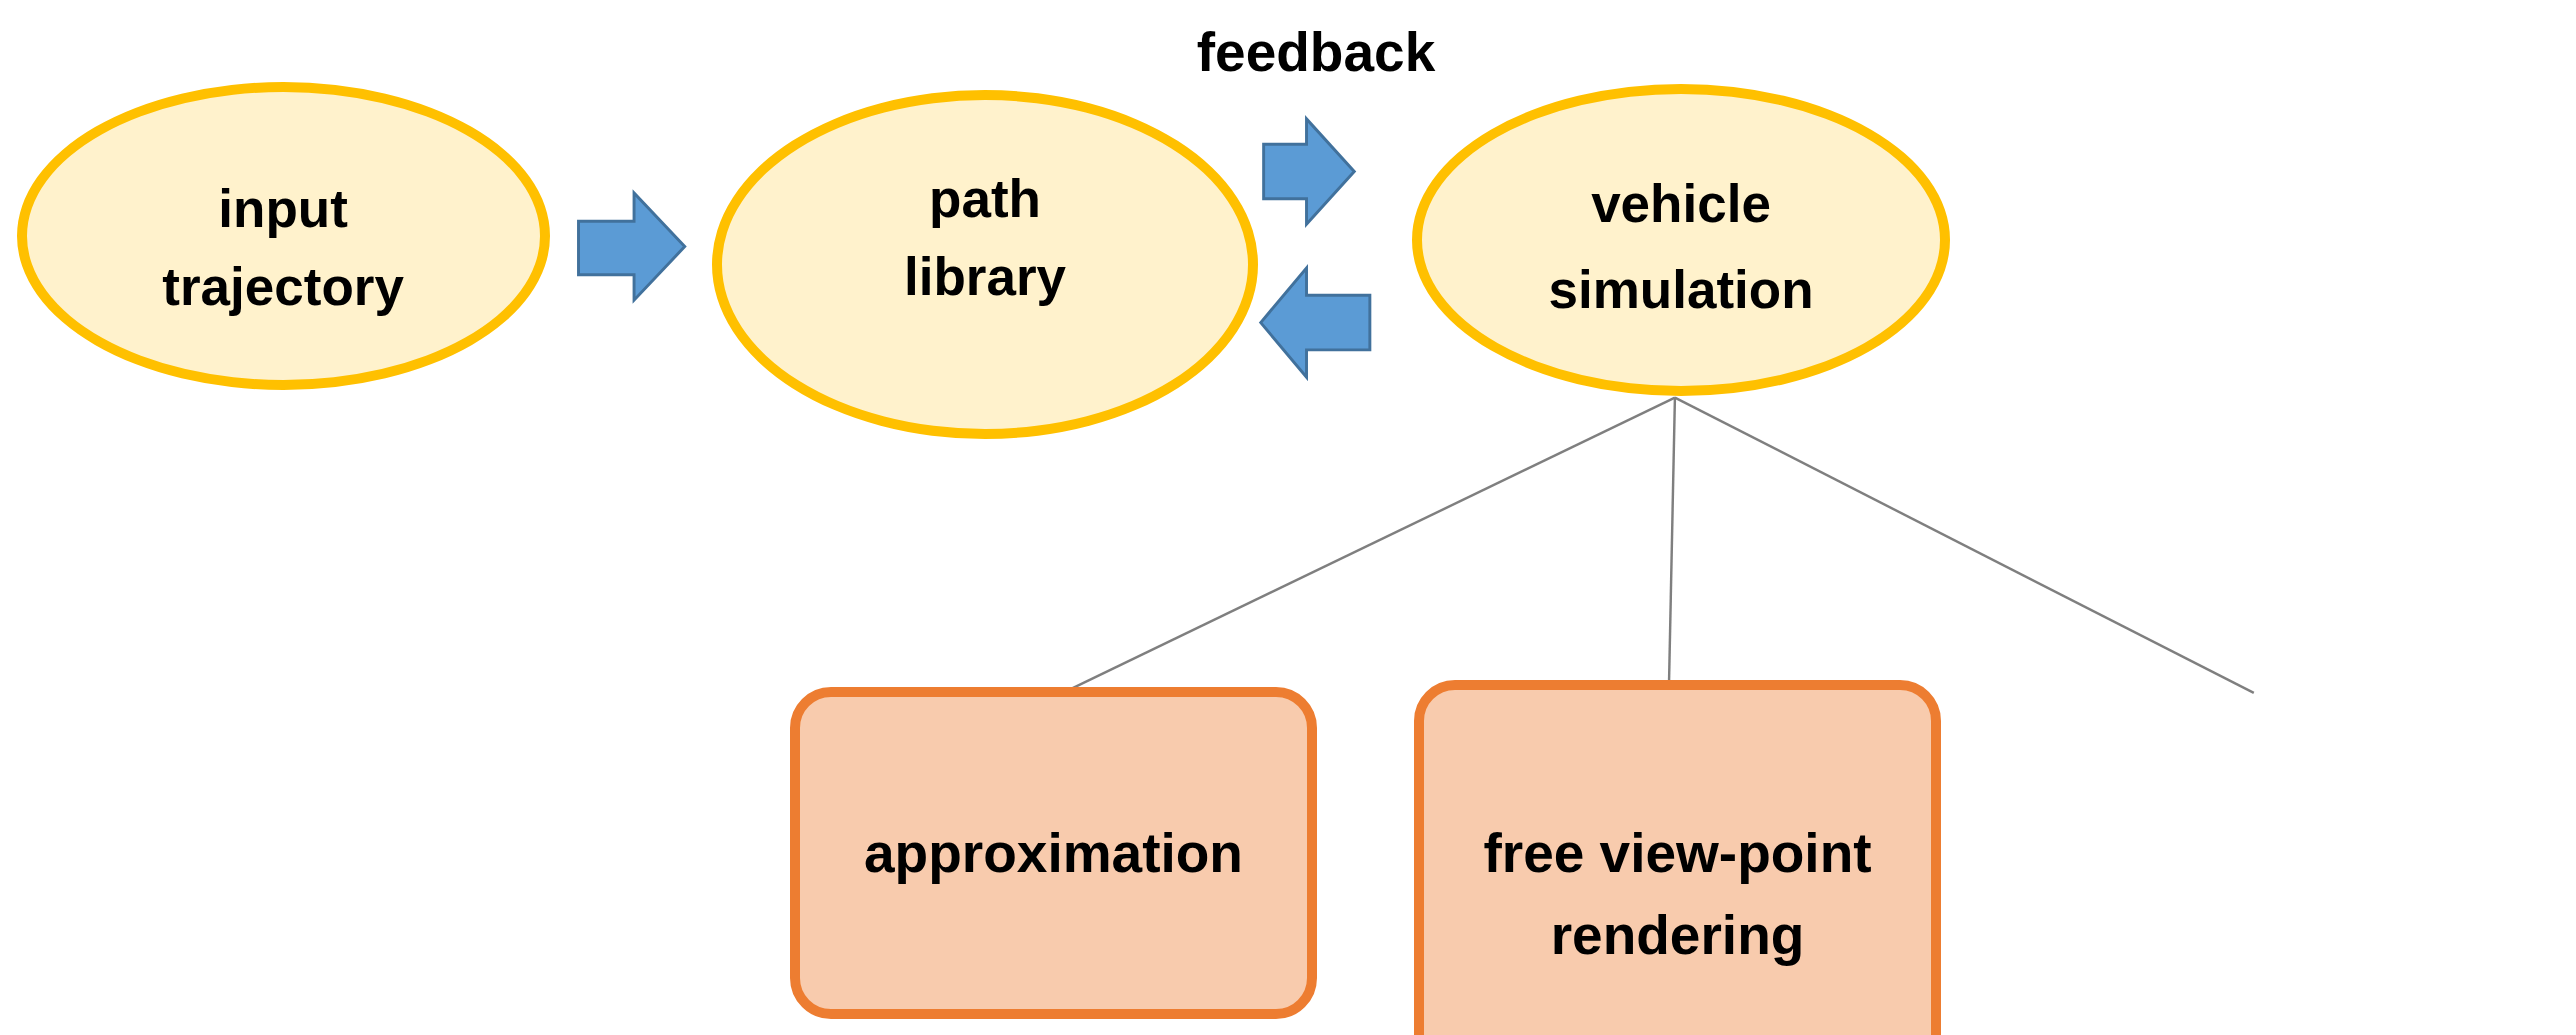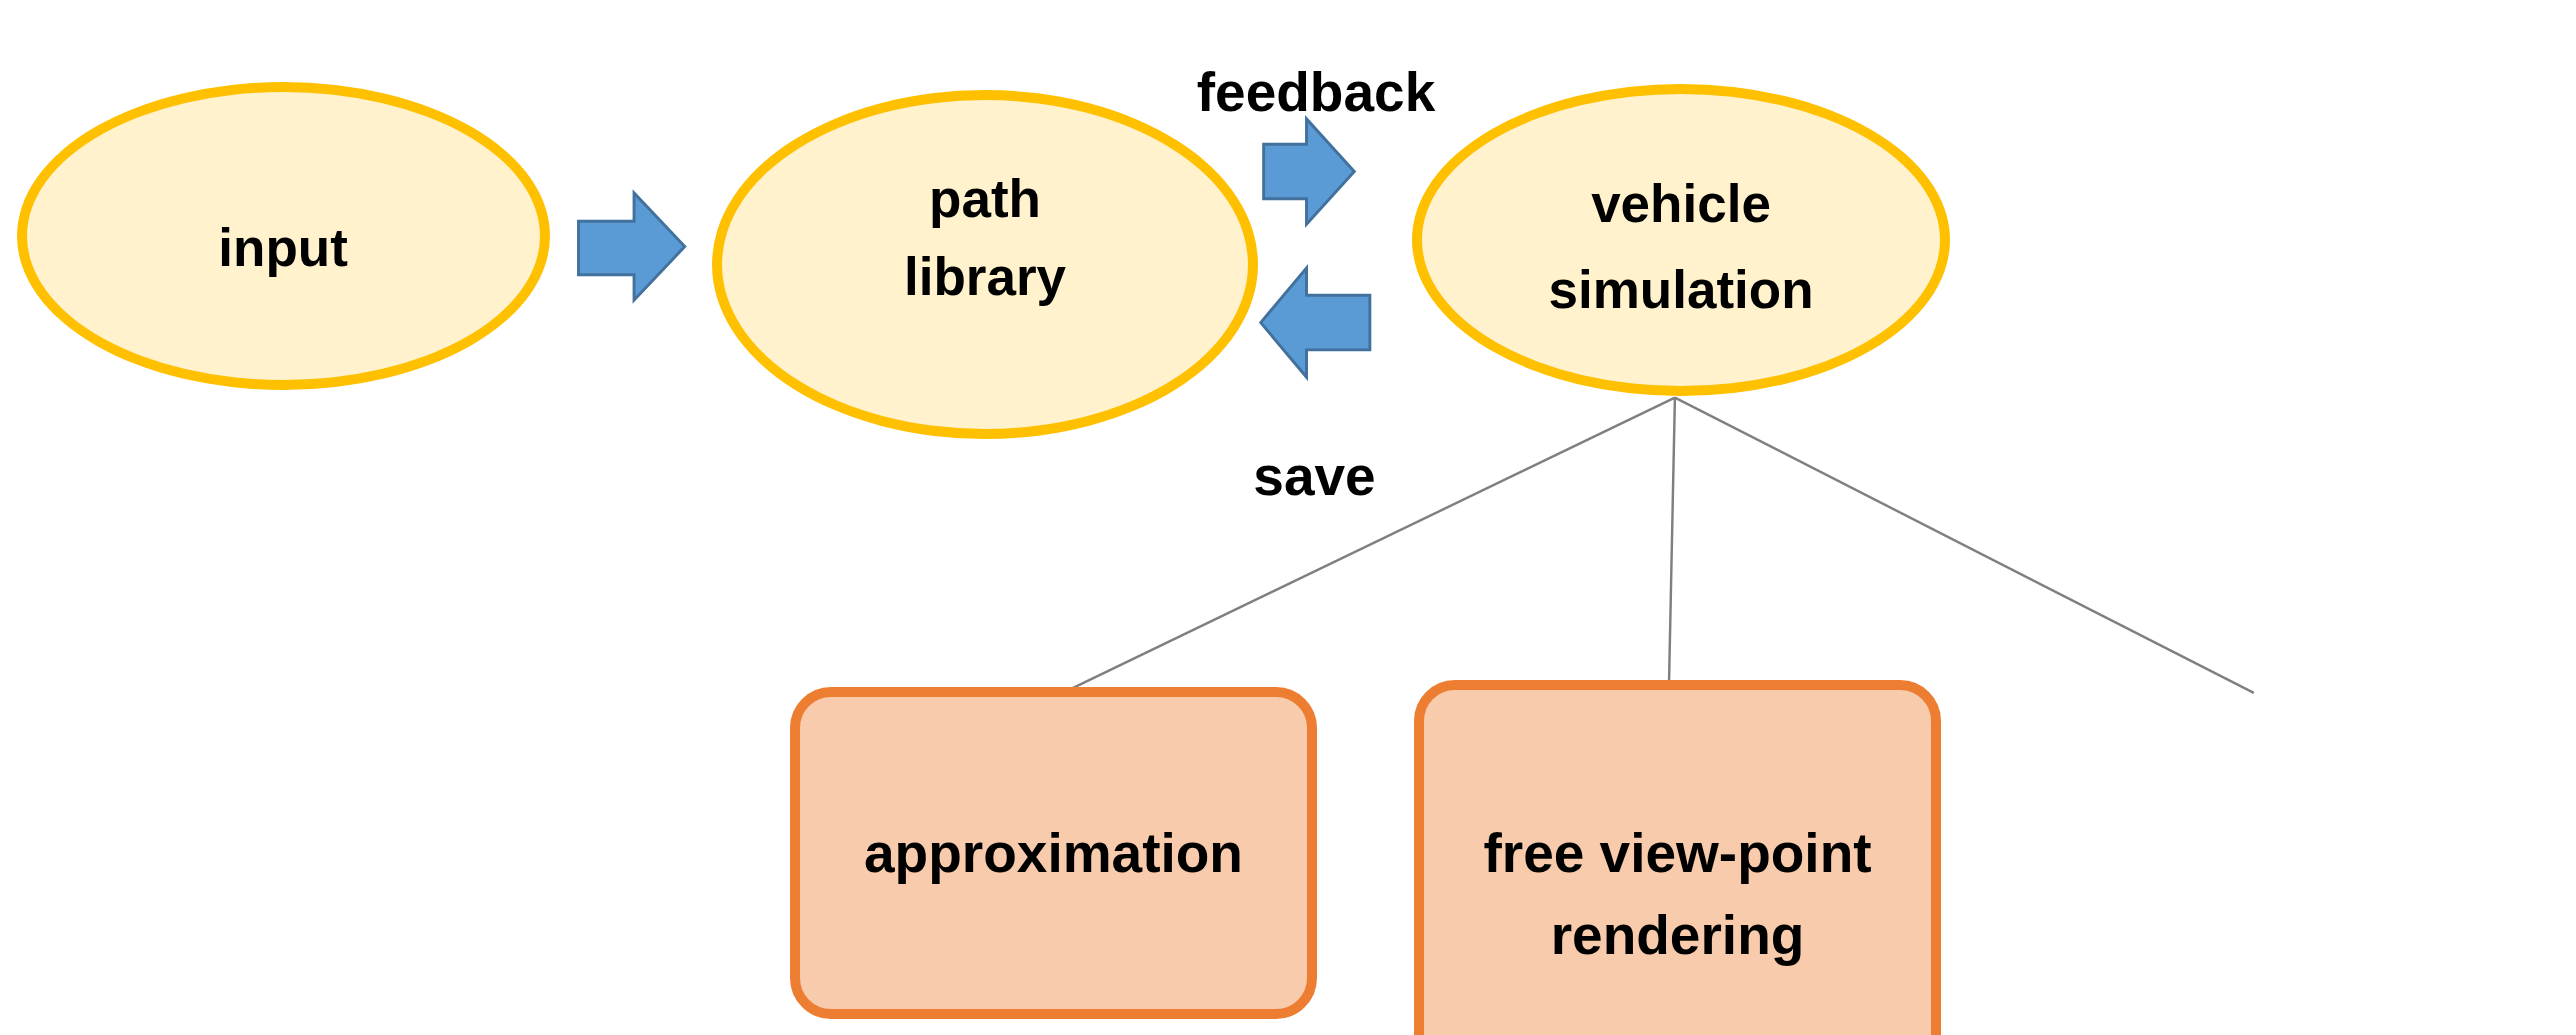--- a/index.html
+++ b/index.html
@@ -72,21 +72,20 @@
   .b2{left:1414px;top:680px;width:527px;height:428px;}
   .b3{left:2020px;top:691px;width:515px;height:328px;}
   .flowlabel{
     position:absolute;
     color:var(--text);
     font-weight:bold;
     font-size:55px;
     line-height:68px;
     text-align:center;
     white-space:nowrap;
-    margin-top:40px;
   }
   .lbl-feedback{left:1121px;top:17.6px;width:390px;}
   .lbl-save{left:1168px;top:402px;width:293px;}
   .connector{
     stroke:var(--connector);
     stroke-width:2.5;
     fill:none;
   }
   .blockarrow{
     fill:var(--arrow_fill);
@@ -107,39 +106,39 @@
     <line class="connector" x1="1718" y1="408" x2="2312" y2="711"></line>
 
     <polygon class="blockarrow" points="593,227 650,227 650,198 702,253 650,308 650,282 593,282"></polygon>
     <polygon class="blockarrow" points="1296,148 1340,148 1340,122 1389,176 1340,230 1340,204 1296,204"></polygon>
     <polygon class="blockarrow" points="1293,331 1340,275 1340,303 1405,303 1405,359 1340,359 1340,387"></polygon>
   </svg>
 
   <div class="node ellipse e1">
     <div class="inner">
       <div class="line">input</div>
+      <div class="line">trajectory</div>
     </div>
   </div>
 
   <div class="node ellipse e2">
     <div class="inner">
       <div class="line">path</div>
       <div class="line">library</div>
     </div>
   </div>
 
   <div class="node ellipse e3">
     <div class="inner">
       <div class="line">vehicle</div>
       <div class="line">simulation</div>
     </div>
   </div>
 
   <div class="flowlabel lbl-feedback">feedback</div>
-  <div class="flowlabel lbl-save">save</div>
 
   <div class="node box b1">
     <div class="inner">
       <div class="line">approximation</div>
     </div>
   </div>
 
   <div class="node box b2">
     <div class="inner">
       <div class="line">free view-point</div>

